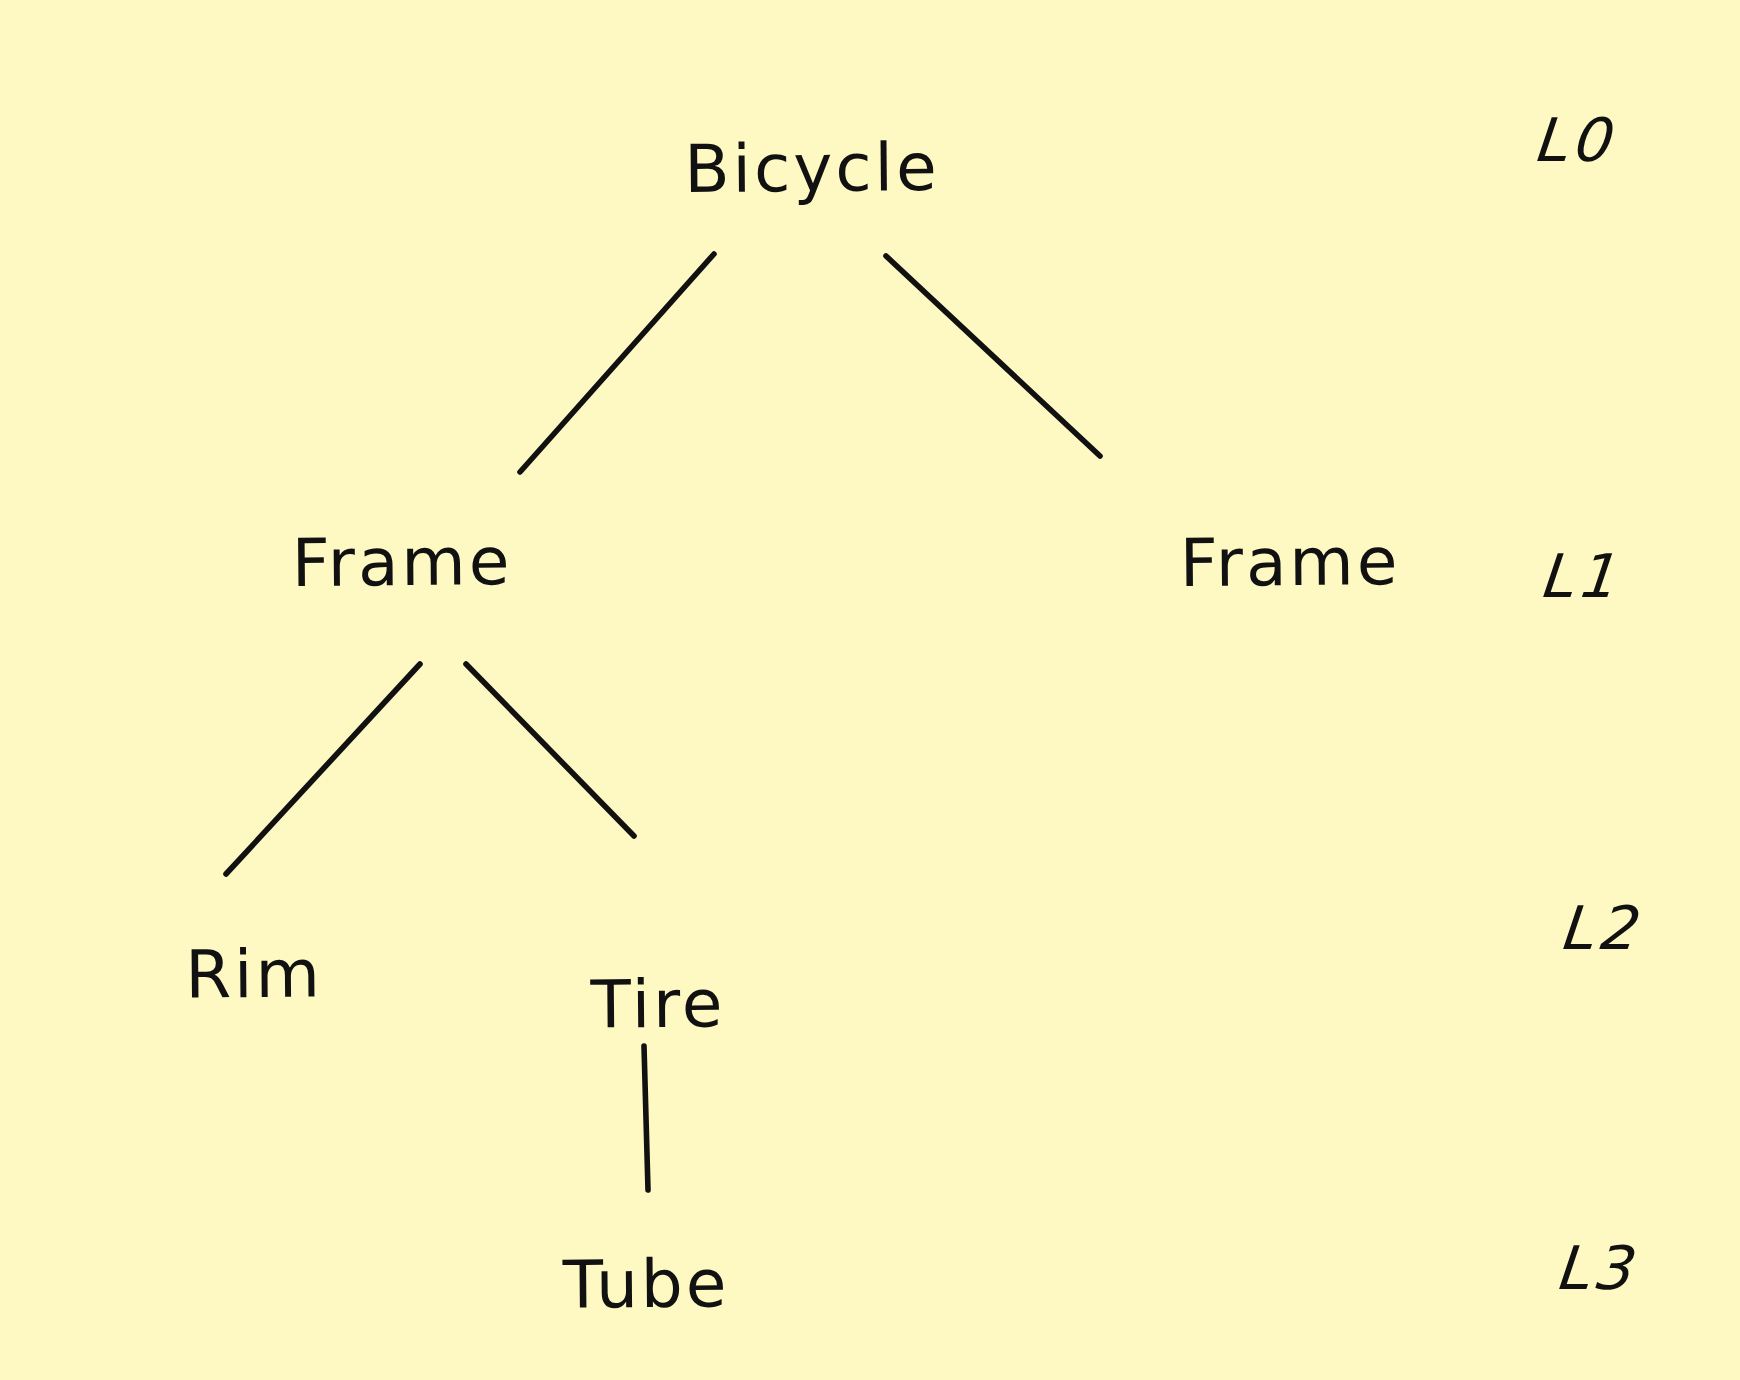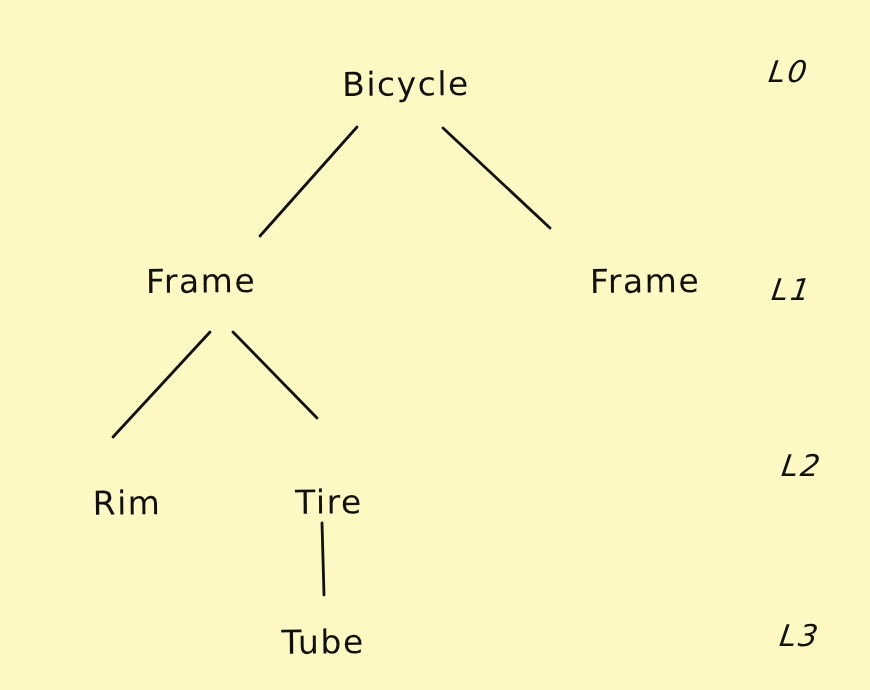--- a/index.html
+++ b/index.html
@@ -51,21 +51,21 @@
       <line x1="357" y1="127" x2="260" y2="236" stroke="#111111" stroke-width="2.8" stroke-linecap="round"></line>
       <line x1="443" y1="128" x2="550" y2="228" stroke="#111111" stroke-width="2.8" stroke-linecap="round"></line>
       <line x1="210" y1="332" x2="113" y2="437" stroke="#111111" stroke-width="2.8" stroke-linecap="round"></line>
       <line x1="233" y1="332" x2="317" y2="418" stroke="#111111" stroke-width="2.8" stroke-linecap="round"></line>
       <line x1="322" y1="523" x2="324" y2="595" stroke="#111111" stroke-width="2.8" stroke-linecap="round"></line>
     </svg>
   <div>
       <div class="node-label" style="left: 406px; top: 84px;">Bicycle</div>
       <div class="node-label" style="left: 201px; top: 281px;">Frame</div>
       <div class="node-label" style="left: 608px; top: 281px; margin-left: 37px;">Frame</div>
-      <div class="node-label" style="left: 127px; top: 487px; margin-top: 16px;">Rim</div>
+      <div class="node-label" style="left: 127px; top: 487px;">Rim</div>
       <div class="node-label" style="left: 329px; top: 486px; margin-top: 16px;">Tire</div>
       <div class="node-label" style="left: 323px; top: 642px; text-align: center;">Tube</div>
     </div>
   <div>
       <div class="level-label" style="left: 789px; top: 71px;">L0</div>
       <div class="level-label" style="left: 792px; top: 289px;">L1</div>
       <div class="level-label" style="left: 802px; top: 465px;">L2</div>
       <div class="level-label" style="left: 800px; top: 635px;">L3</div>
     </div>
 </div>

